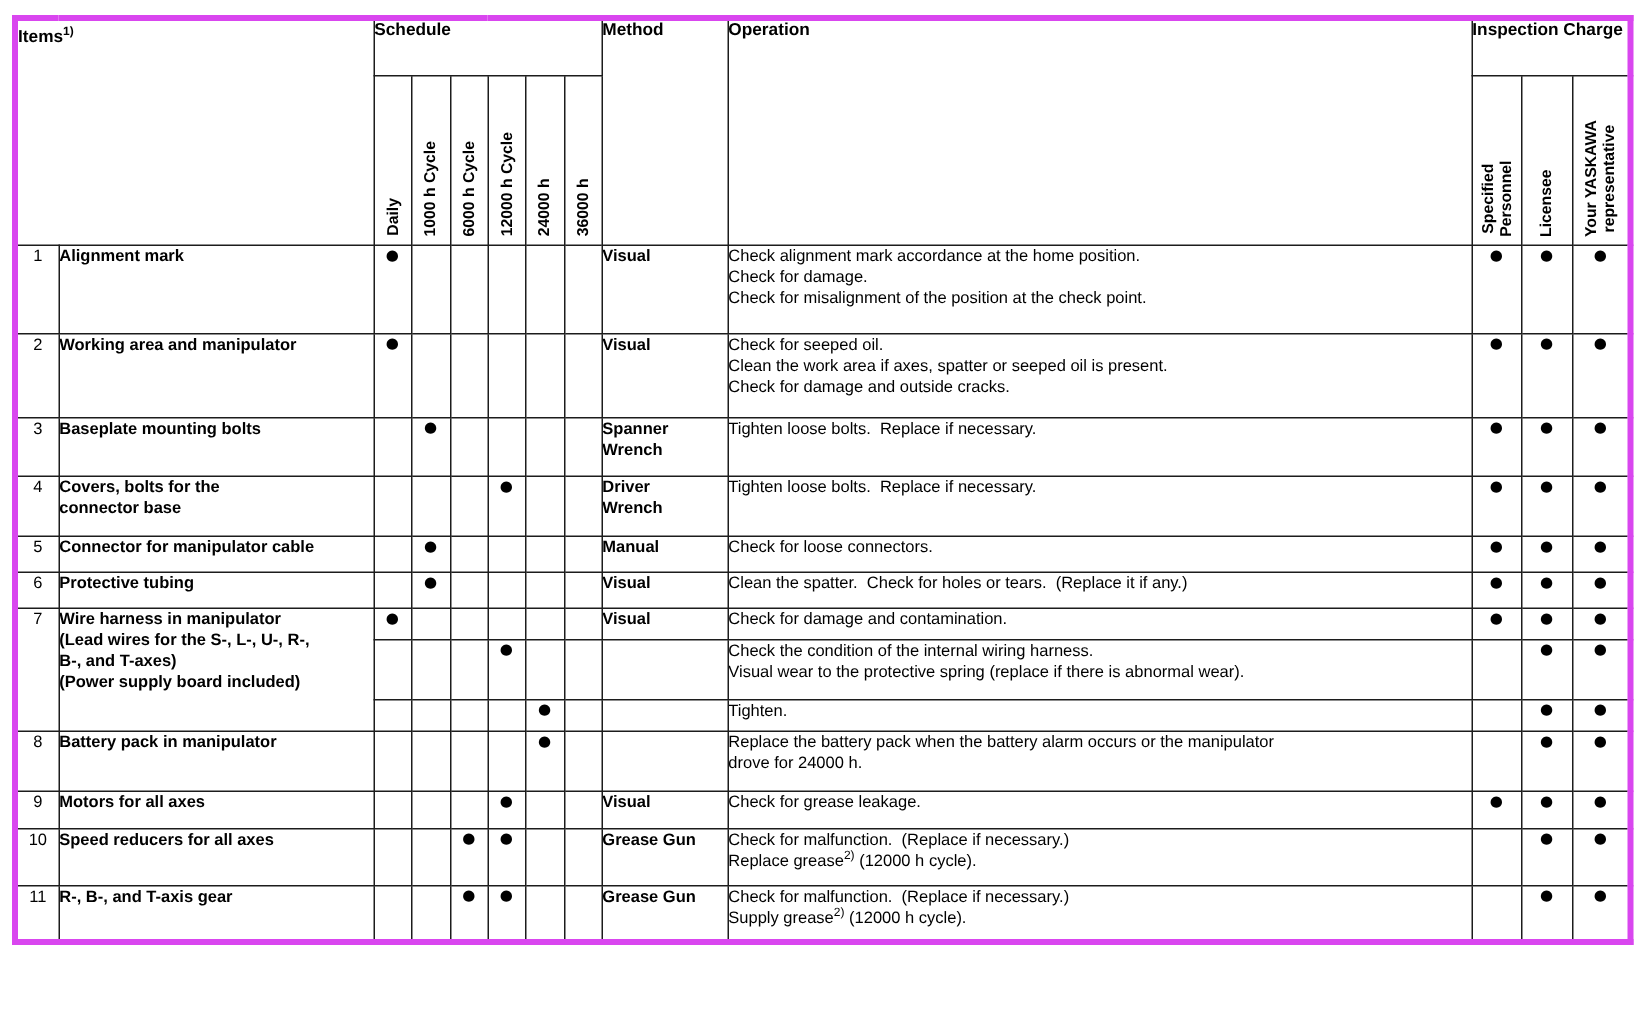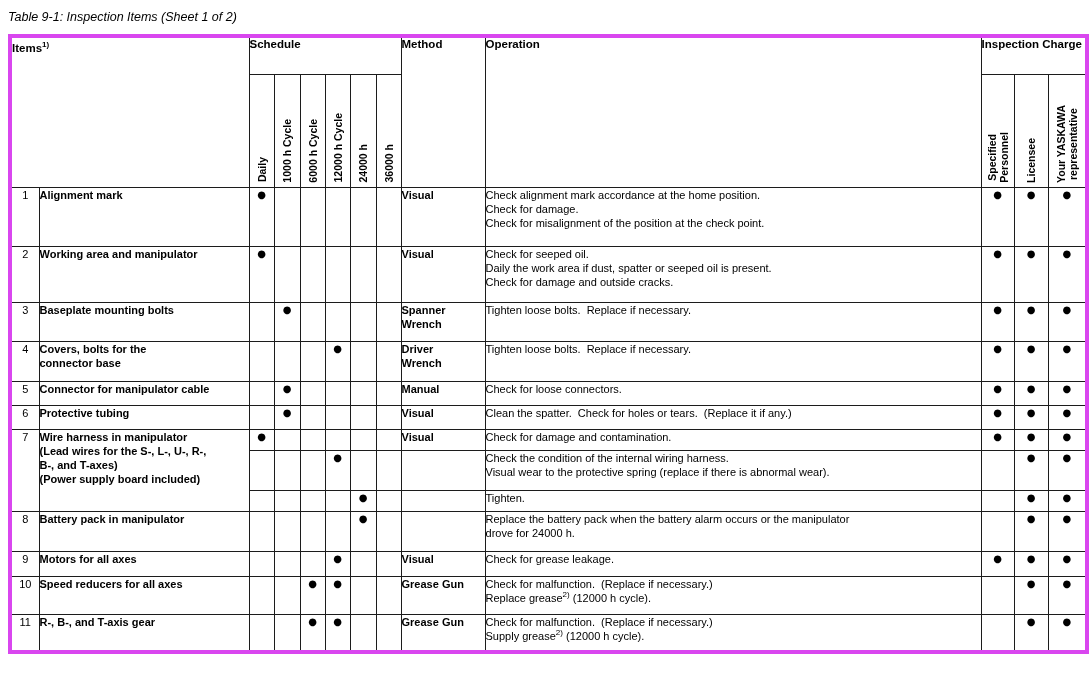--- a/index.html
+++ b/index.html
@@ -79,21 +79,20 @@
     padding-top: 3px;
     font-size: 10px;
     line-height: 13px;
     font-family: "DejaVu Sans", sans-serif;
   }
 </style>
 </head>
 <body>
 
 <div class="page">
-  <div class="caption">Table 9-1: Inspection Items (Sheet 1 of 2)</div>
 
   <table class="insp">
     <colgroup>
       <col style="width:29px">
         <col style="width:210px">
       <col style="width:25px">
         <col style="width:26px">
         <col style="width:25px">
         <col style="width:25px">
         <col style="width:26px">
@@ -163,21 +162,21 @@
         <td class="dot"></td>
         <td class="dot"></td>
         <td class="dot"></td>
         <td class="dot"></td>
         <td class="dot"></td>
         <td class="method">
             <div class="ln">Visual</div>
           </td>
         <td class="op">
           <div class="ln">Check for seeped oil.</div>
-          <div class="ln">Daily the work area if dust, spatter or seeped oil is present.</div>
+          <div class="ln">Clean the work area if axes, spatter or seeped oil is present.</div>
           <div class="ln">Check for damage and outside cracks.</div>
         </td>
         <td class="dot">●</td>
         <td class="dot">●</td>
         <td class="dot">●</td>
       </tr>
 
       <tr style="height:39px">
         <td class="num">3</td>
         <td class="item">

